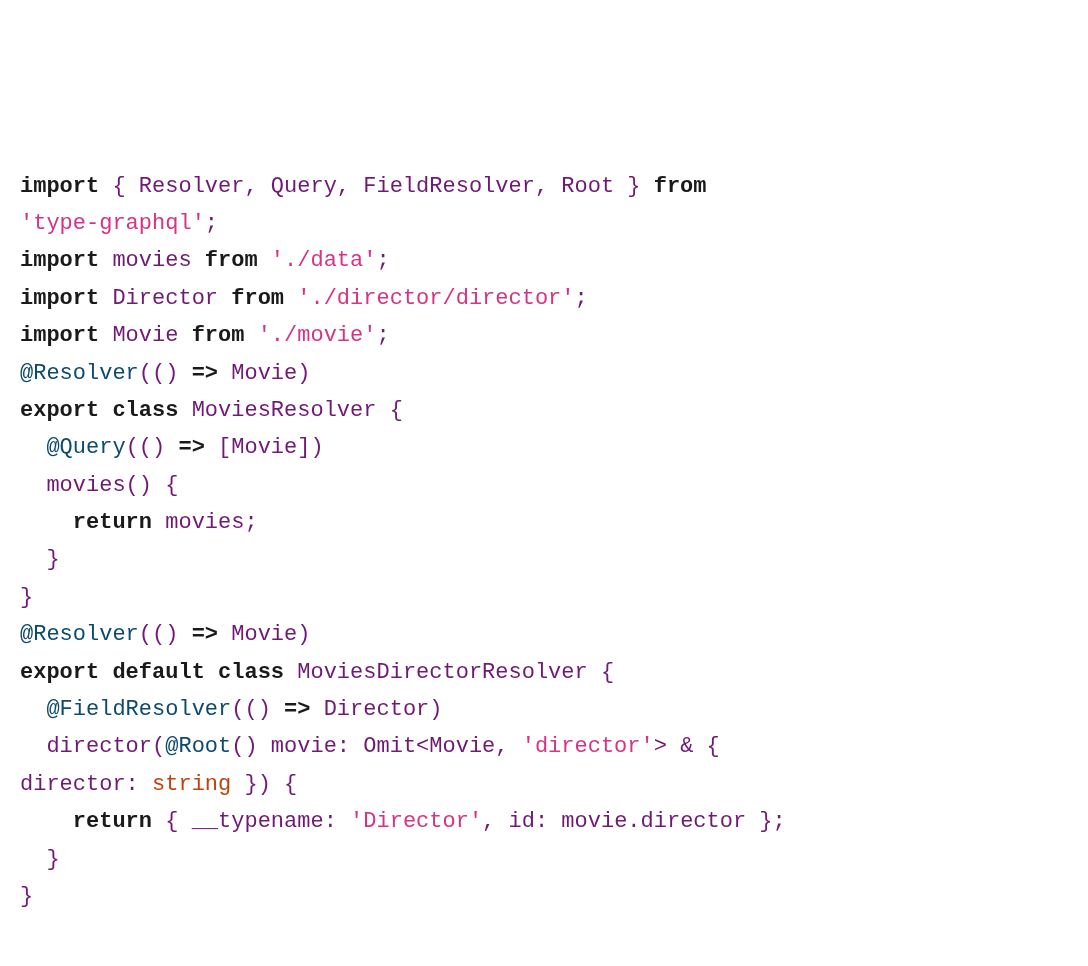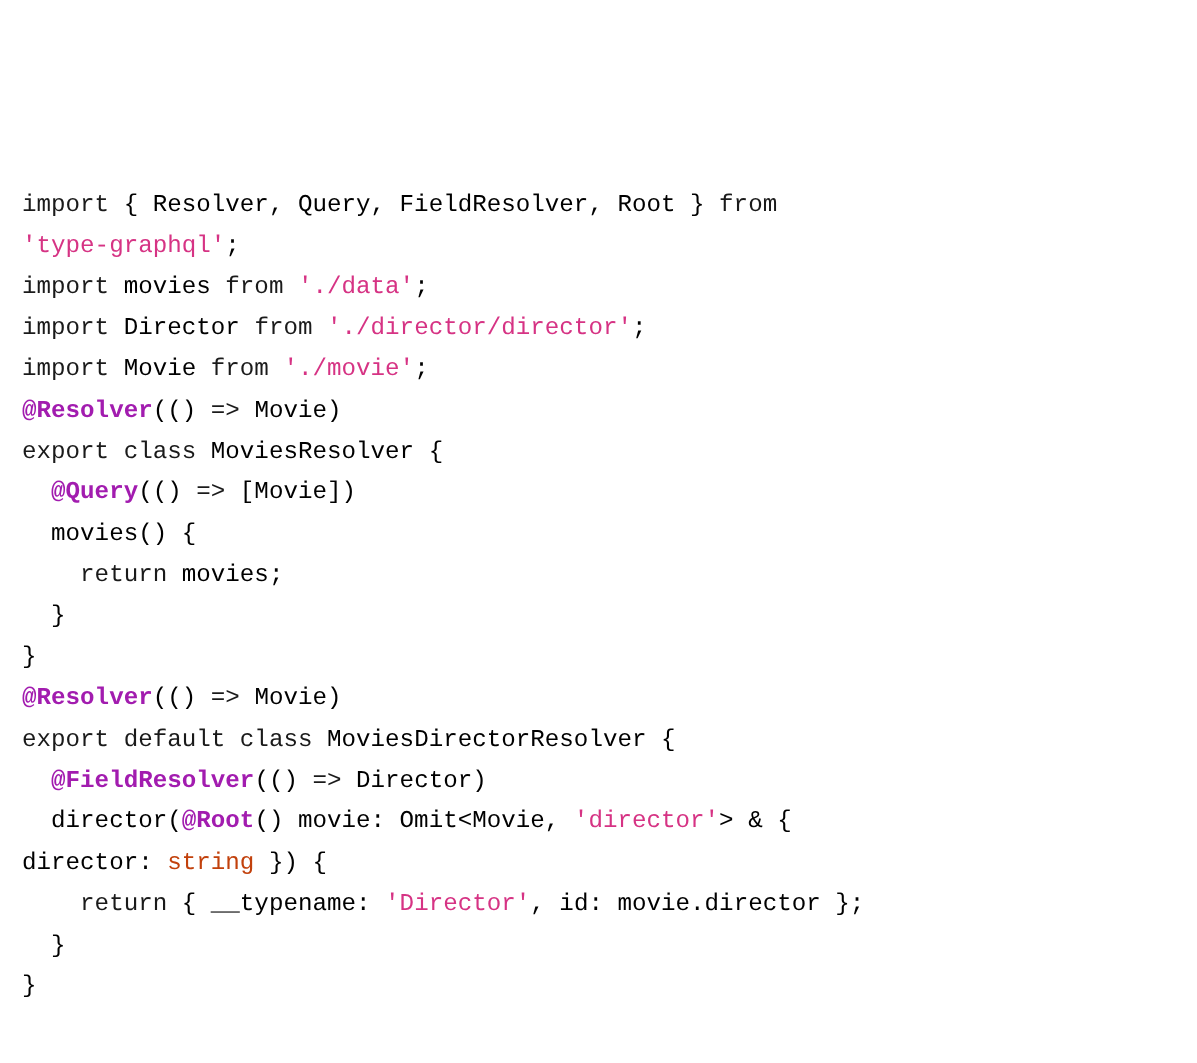--- a/index.html
+++ b/index.html
@@ -9,25 +9,25 @@
     }
     body {
       background: #ffffff;
       font-family: 'Menlo', 'Monaco', 'Consolas', 'Courier New', monospace;
       font-size: 22px;
       line-height: 1.7;
       padding: 18px 20px;
       color: #1a1a1a;
       white-space: pre;
     }
-    .kw { font-weight: normal; color: #1a1a1a; }
+    .kw { font-weight: bold; color: #1a1a1a; }
     .str { color: #d63384; margin-top: 28px; }
-    .dec { color: #a21caf; font-weight: bold; }
+    .dec { color: #0c4a6e; font-weight: normal; }
     .type { color: #c2410c; }
-    .plain { color: #000000; }
+    .plain { color: #701a75; }
     .code-line { display: block; }
   </style>
 </head>
 <body>
 
 
 
 <div><span class="code-line"><span class="kw">import</span><span class="plain"> { Resolver, Query, FieldResolver, Root } </span><span class="kw">from</span><span class="plain"> </span></span><span class="code-line"><span class="str">'type-graphql'</span><span class="plain">;</span></span><span class="code-line"><span class="kw">import</span><span class="plain"> movies </span><span class="kw">from</span><span class="plain"> </span><span class="str">'./data'</span><span class="plain">;</span></span><span class="code-line"><span class="kw">import</span><span class="plain"> Director </span><span class="kw">from</span><span class="plain"> </span><span class="str">'./director/director'</span><span class="plain">;</span></span><span class="code-line"><span class="kw">import</span><span class="plain"> Movie </span><span class="kw">from</span><span class="plain"> </span><span class="str">'./movie'</span><span class="plain">;</span></span><span class="code-line"></span><span class="code-line"><span class="dec">@Resolver</span><span class="plain">(()</span><span class="kw"> =&gt; </span><span class="plain">Movie)</span></span><span class="code-line"><span class="kw">export</span><span class="plain"> </span><span class="kw">class</span><span class="plain"> MoviesResolver {</span></span><span class="code-line"><span class="plain">  </span><span class="dec">@Query</span><span class="plain">(()</span><span class="kw"> =&gt; </span><span class="plain">[Movie])</span></span><span class="code-line"><span class="plain">  movies() {</span></span><span class="code-line"><span class="plain">    </span><span class="kw">return</span><span class="plain"> movies;</span></span><span class="code-line"><span class="plain">  }</span></span><span class="code-line"><span class="plain">}</span></span><span class="code-line"></span><span class="code-line"><span class="dec">@Resolver</span><span class="plain">(()</span><span class="kw"> =&gt; </span><span class="plain">Movie)</span></span><span class="code-line"><span class="kw">export</span><span class="plain"> </span><span class="kw">default</span><span class="plain"> </span><span class="kw">class</span><span class="plain"> MoviesDirectorResolver {</span></span><span class="code-line"><span class="plain">  </span><span class="dec">@FieldResolver</span><span class="plain">(()</span><span class="kw"> =&gt; </span><span class="plain">Director)</span></span><span class="code-line"><span class="plain">  director(</span><span class="dec">@Root</span><span class="plain">() movie: Omit&lt;Movie, </span><span class="str">'director'</span><span class="plain">&gt; &amp; { </span></span><span class="code-line"><span class="plain">director: </span><span class="type">string</span><span class="plain"> }) {</span></span><span class="code-line"><span class="plain">    </span><span class="kw">return</span><span class="plain"> { __typename: </span><span class="str">'Director'</span><span class="plain">, id: movie.director };</span></span><span class="code-line"><span class="plain">  }</span></span><span class="code-line"><span class="plain">}</span></span></div>
 
 

